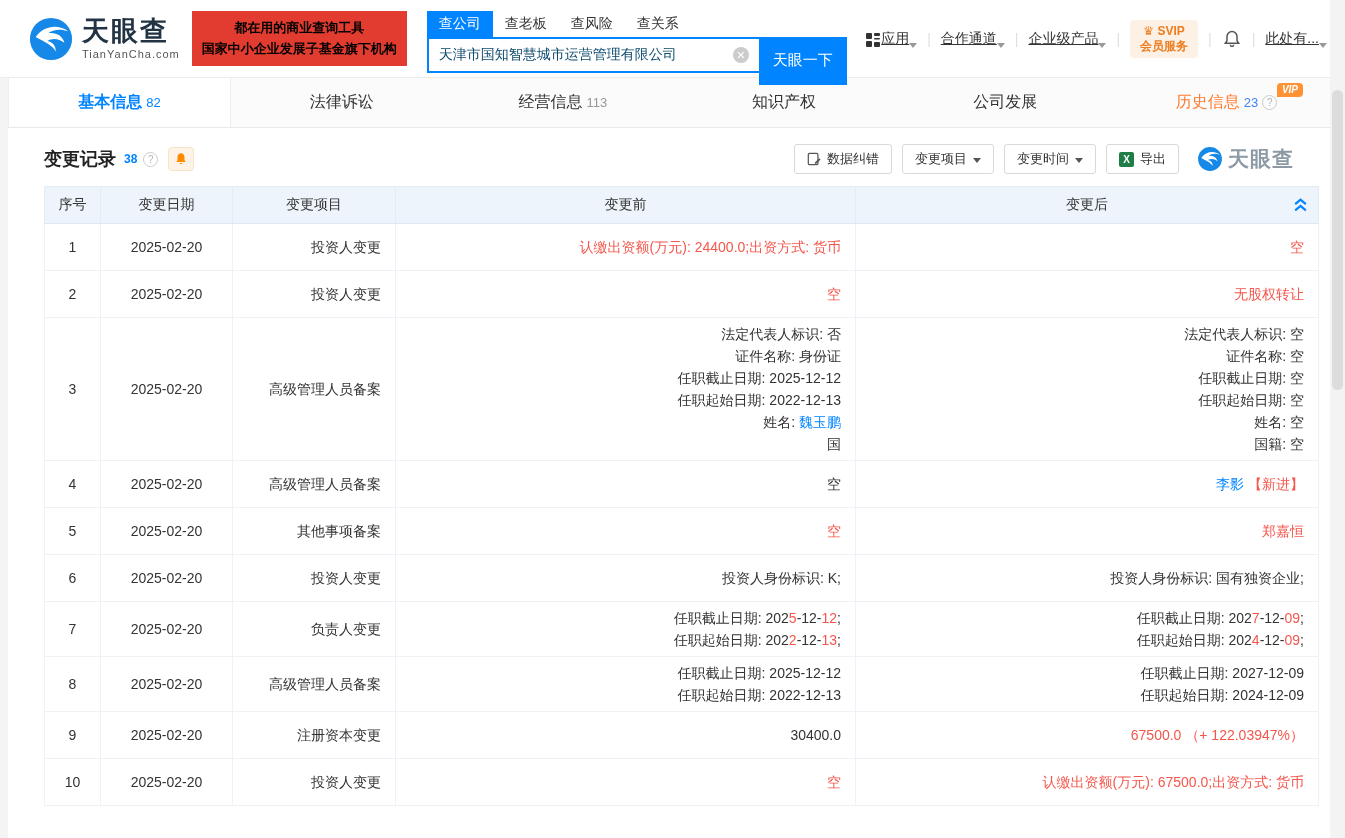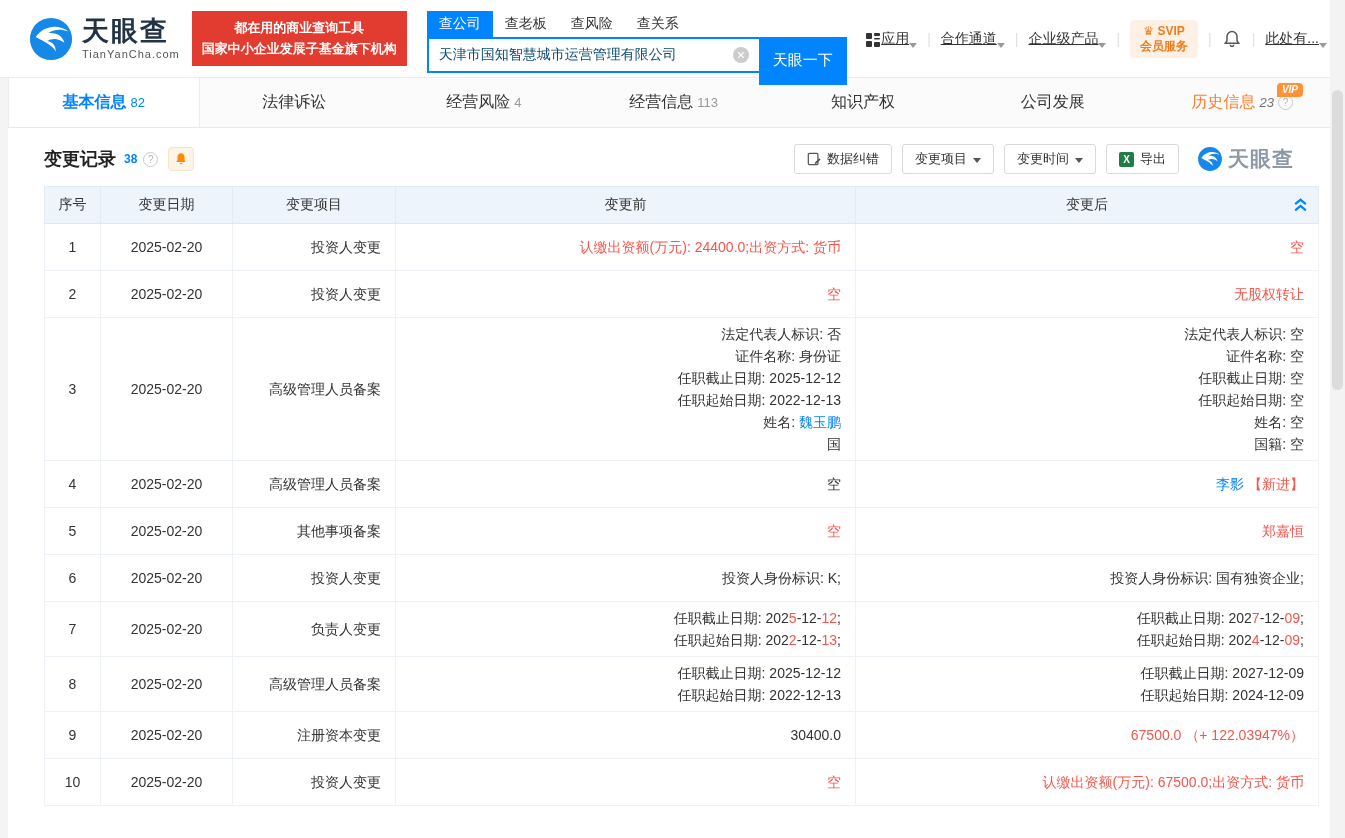--- a/index.html
+++ b/index.html
@@ -6,21 +6,21 @@
   html,body { width:1345px; height:838px; overflow:hidden; background:#f4f4f4;
     font-family:"Liberation Sans","DejaVu Sans",sans-serif; color:#333; }
 
   
   .topbar { background:#fff; height:78px; display:flex; align-items:center; padding:0 18px 0 28px; position:relative; border-bottom:1px solid #ececec; }
   .logo { display:flex; align-items:center; gap:8px; }
   .logo-swirl { width:46px; height:46px; flex:none; }
   .logo-texts { display:flex; flex-direction:column; line-height:1; }
   .logo-brand { font-size:27px; font-weight:700; color:#234; letter-spacing:2px; }
   .logo-domain { font-size:11px; color:#555; letter-spacing:1px; margin-top:4px; }
-  .banner { background:#e23b2f; color:#ffffff; margin-left:12px; padding:7px 10px; font-size:13px; font-weight:700; line-height:1.55; text-align:center; }
+  .banner { background:#e23b2f; color:#000000; margin-left:12px; padding:7px 10px; font-size:13px; font-weight:700; line-height:1.55; text-align:center; }
   .search-area { margin-left:20px; width:420px; position:relative; top:9px; }
   .search-tabs { display:flex; font-size:14px; height:26px; align-items:flex-end; }
   .search-tab { padding:4px 12px; cursor:pointer; color:#333; }
   .search-tab.active { background:#0084ff; color:#fff; }
   .search-row { display:flex; }
   .search-input-wrap { position:relative; flex:1; }
   .search-input { width:100%; height:36px; border:2px solid #0084ff; border-right:none; padding:0 34px 0 10px; font-size:14px; color:#0c4a6e; outline:none; font-family:inherit; }
   .clear-icon { position:absolute; right:10px; top:10px; width:16px; height:16px; border-radius:50%; background:#ccc; color:#fff; font-size:11px; line-height:16px; text-align:center; cursor:pointer; }
   .search-btn { width:88px; height:48px; background:#0084ff; color:#fff; border:none; font-size:15px; cursor:pointer; font-family:inherit; }
   .top-menu { margin-left:auto; display:flex; align-items:center; gap:10px; font-size:14px; color:#333; }
@@ -30,21 +30,21 @@
   .svip-badge { background:#fdf0e5; border-radius:4px; padding:4px 10px; text-align:center; line-height:1.25; color:#ed7d1f; font-size:12px; font-weight:700; cursor:pointer; }
   .bell-gray { width:20px; height:20px; cursor:pointer; }
 
   
   .nav-tabs { background:#fbfbfb; border-bottom:1px solid #e9e9e9; display:flex; height:50px; margin:0 8px; }
   .nav-tab { flex:1; display:flex; align-items:center; justify-content:center; gap:4px; font-size:16px; color:#333; cursor:pointer; position:relative; }
   .nav-tab.active { background:#fff; color:#0084ff; font-weight:700; border-left:1px solid #eee; border-right:1px solid #eee; }
   .nav-count { font-size:13px; color:#999; font-weight:400; }
   .nav-tab.active .nav-count { color:#0084ff; }
   .nav-tab.vip-tab { color:#ff7b2f; }
-  .nav-tab.vip-tab .nav-count { color:#737373;font-style:italic; }
+  .nav-tab.vip-tab .nav-count { color:#3b82f6; }
   .vip-tag { position:absolute; top:5px; right:34px; background:#ff9234; color:#fff; font-size:10px; font-style:italic; font-weight:700; border-radius:4px 4px 4px 0; padding:0 5px; line-height:14px; }
   .qmark { width:15px; height:15px; border-radius:50%; border:1px solid #ccc; color:#b5b5b5; font-size:10px; line-height:13px; text-align:center; font-weight:400; }
 
   
   .main { background:#fff; margin:0 15px 0 8px; height:710px; }
   .section-head { display:flex; align-items:center; padding:16px 36px 12px 36px; }
   .sec-title { font-size:18px; font-weight:700; color:#222; }
   .sec-count { font-size:12px; font-weight:600; color:#0084ff; margin-left:8px; }
   .sec-q { margin-left:6px; }
   .bell-box { margin-left:10px; width:26px; height:24px; background:#fdf3e7; border:1px solid #f6e3c8; border-radius:4px; display:flex; align-items:center; justify-content:center; cursor:pointer; }
@@ -147,24 +147,20 @@
   </div>
 </div>
 
 <div class="nav-tabs">
   <div class="nav-tab active">
     <span>基本信息</span>
     <span class="nav-count">82</span>
   </div>
   <div class="nav-tab">
     <span>法律诉讼</span>
-  </div>
-  <div class="nav-tab">
-    <span>经营风险</span>
-    <span class="nav-count">4</span>
   </div>
   <div class="nav-tab">
     <span>经营信息</span>
     <span class="nav-count">113</span>
   </div>
   <div class="nav-tab">
     <span>知识产权</span>
   </div>
   <div class="nav-tab">
     <span>公司发展</span>

